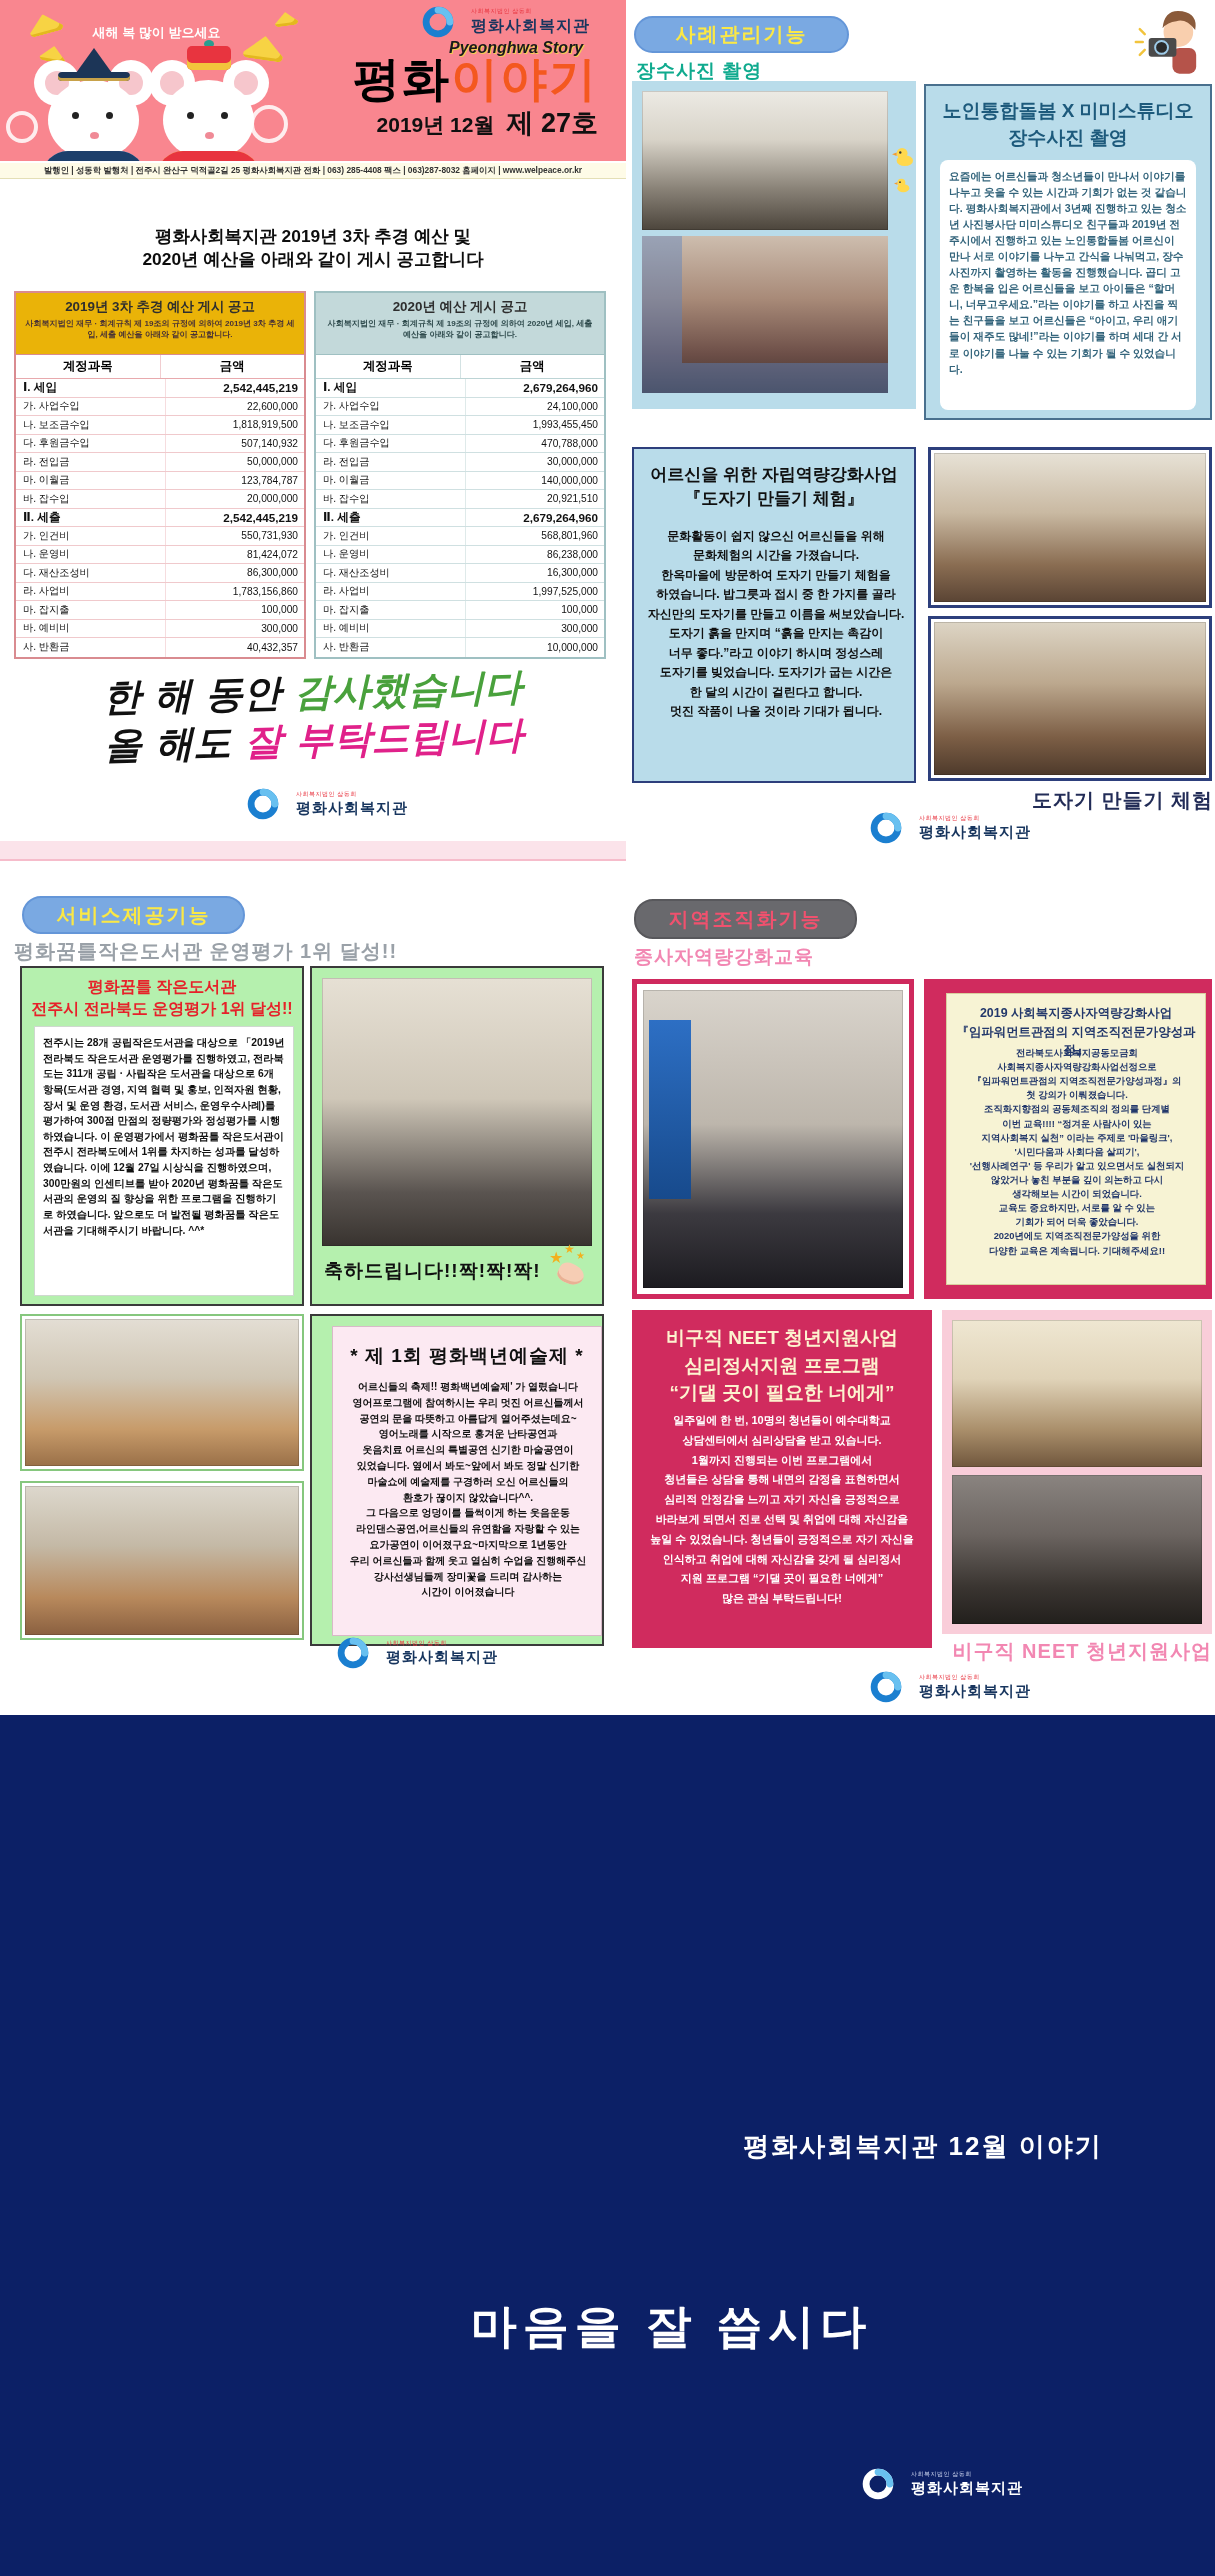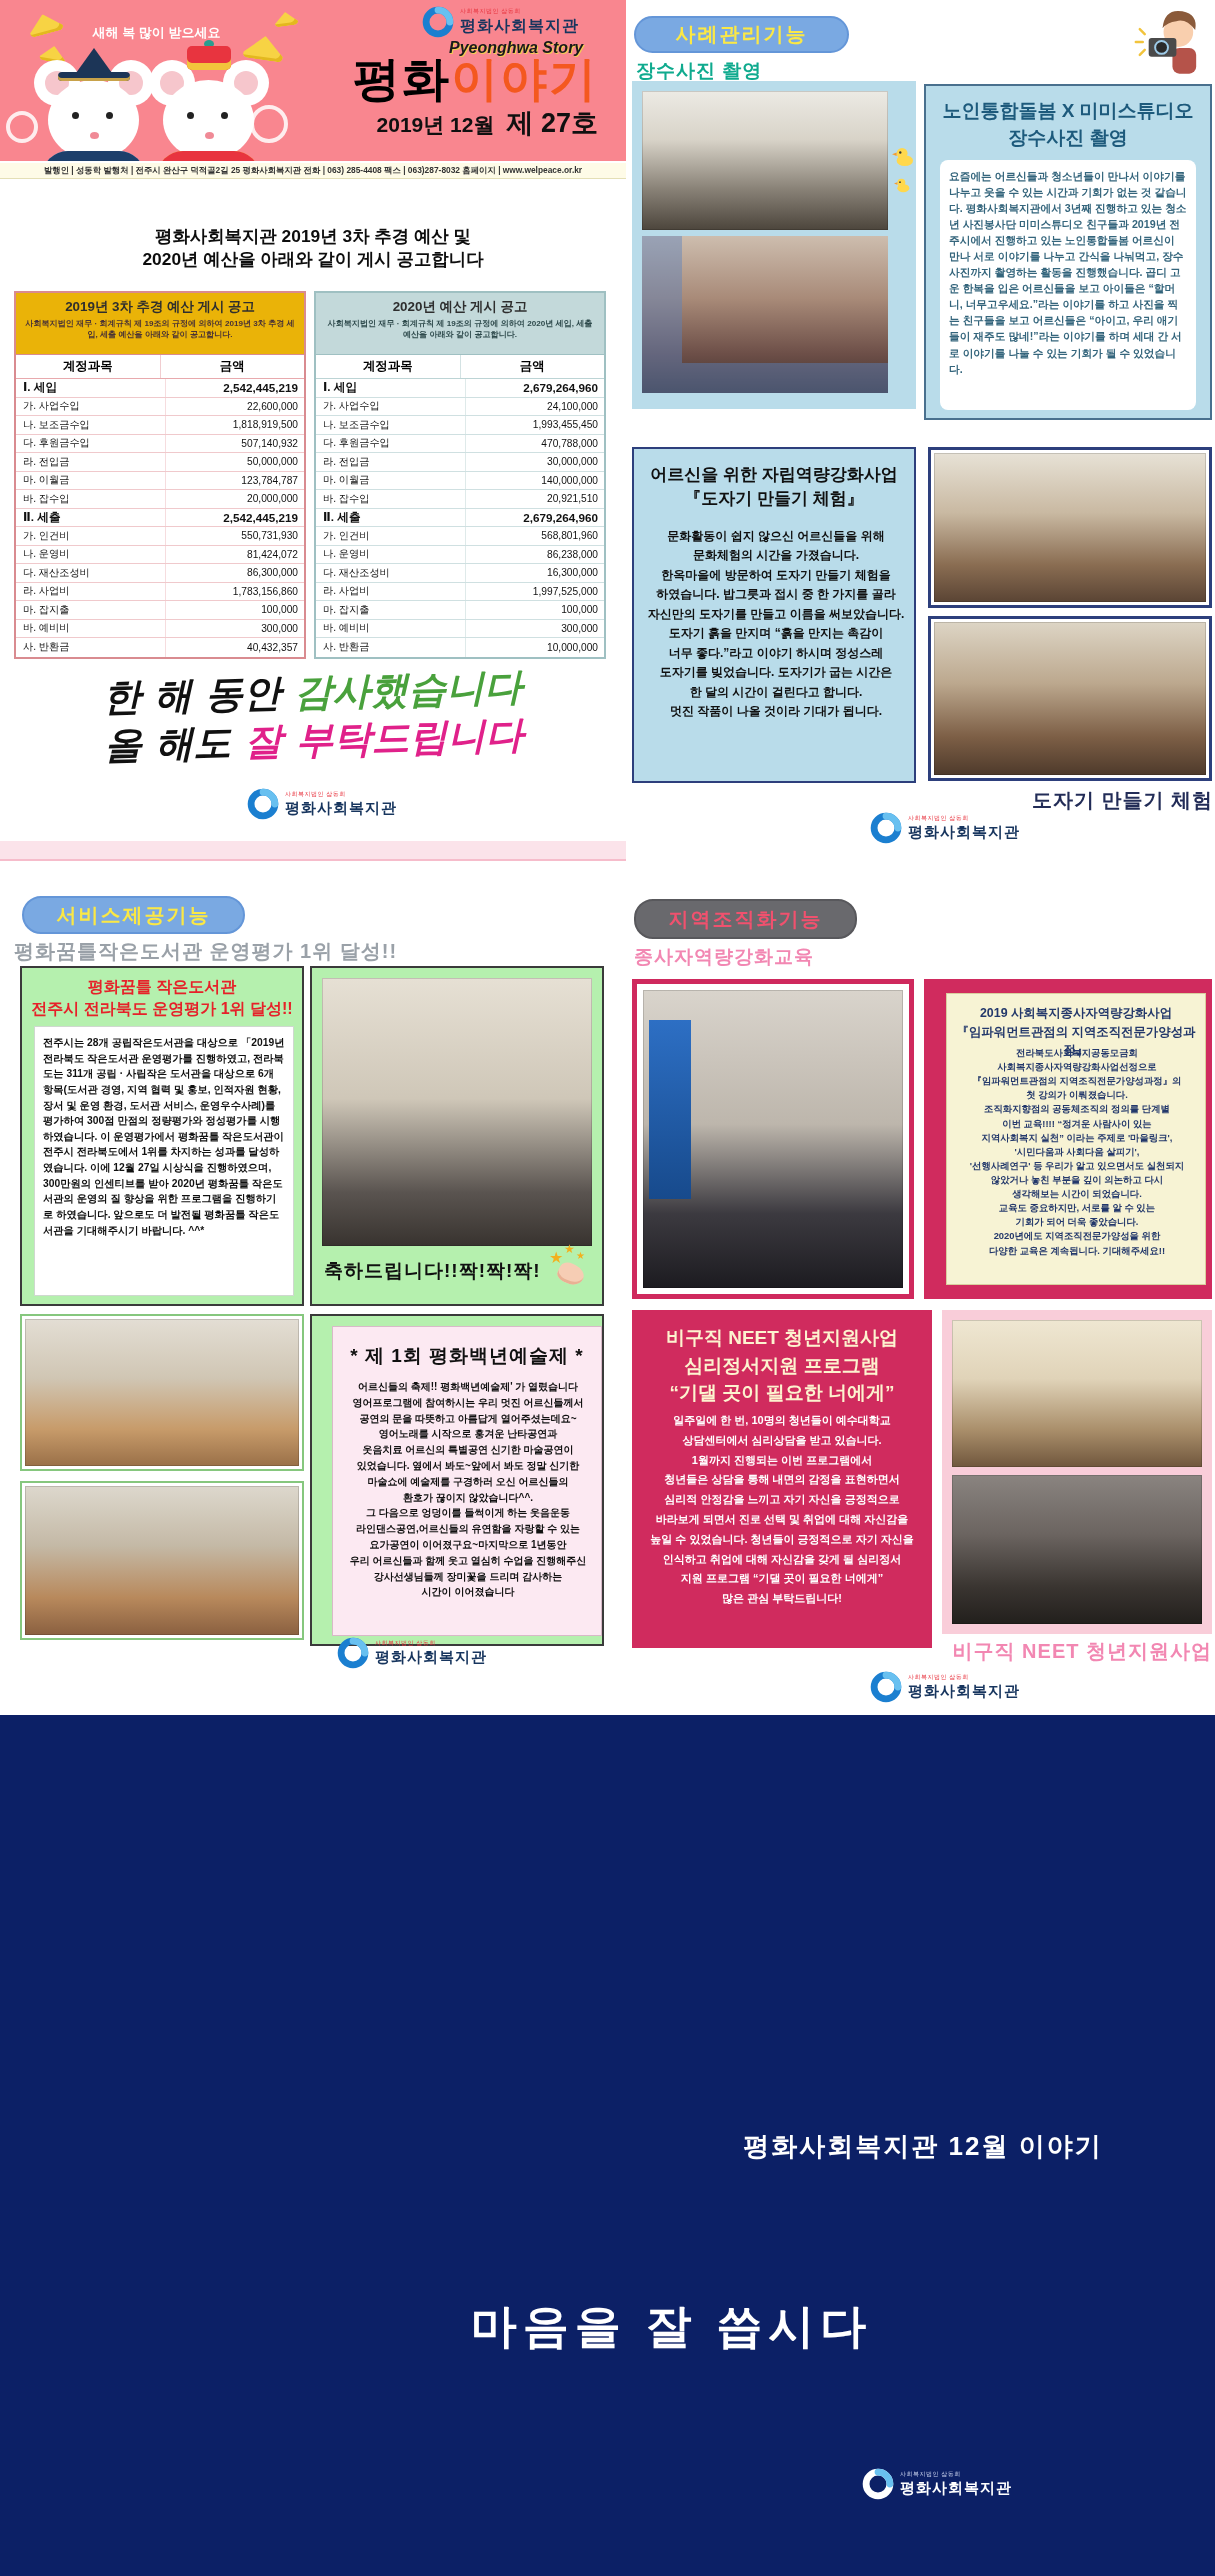--- a/index.html
+++ b/index.html
@@ -20,21 +20,21 @@
   .m-head { position:absolute; left:14px; top:24px; width:91px; height:80px; background:#fff; border-radius:50%; }
   .m-eye { position:absolute; width:7px; height:7px; background:#222; border-radius:50%; top:32px; }
   .m-nose { position:absolute; left:42px; top:52px; width:9px; height:7px; background:#f08a96; border-radius:50%; }
   .hat-gat-top { position:absolute; left:34px; top:-8px; width:52px; height:26px; background:#1c3557; clip-path:polygon(50% 0,86% 100%,14% 100%); }
   .hat-gat-brim { position:absolute; left:24px; top:16px; width:72px; height:9px; background:#1c3557; border-radius:4px; box-shadow:inset 0 -3px 0 #c8a24a; }
   .hat-red-cyl { position:absolute; left:38px; top:-10px; width:44px; height:24px; background:#e8343f; border-radius:5px; box-shadow:inset 0 -7px 0 #f2c43c; }
   .hat-red-knot { position:absolute; left:55px; top:-16px; width:10px; height:8px; background:#2a9d8f; border-radius:50%; }
   .m-body { position:absolute; top:95px; left:8px; width:103px; height:70px; border-radius:26px 26px 0 0; }
   .m-body.blue { background:#8fb7e6; box-shadow:inset 0 14px 0 #1d3f6b; }
   .m-body.yellow { background:#f6c544; box-shadow:inset 0 14px 0 #e8343f; }
-  .logo { display:flex; align-items:center; gap:5px; }
+  .logo { display:flex; align-items:center; gap:16px; }
   .logo svg { width:34px; height:34px; }
   .logo-small { font-size:6px; color:#e8343f; letter-spacing:0.5px; }
   .logo-name { font-size:15px; font-weight:bold; color:#17355e; letter-spacing:1px; }
   .logo-lg .logo-name { font-size:16px; }
   .logo-white .logo-name { color:#fff; }
   .logo-white .logo-small { color:#cdd6f0; }
   .story-en { left:449px; top:39px; font-size:16px; font-weight:bold; font-style:italic; color:#1a1a1a; text-shadow:1px 1px 0 #f3cf52; }
   .main-title { right:28px; top:48px; font-family:"DejaVu Serif",serif; font-weight:bold; font-size:47px; letter-spacing:2px; }
   .main-title .t2 { color:#f4581f; }
   .dateline { right:28px; top:105px; display:flex; align-items:baseline; gap:12px; color:#101010; }

